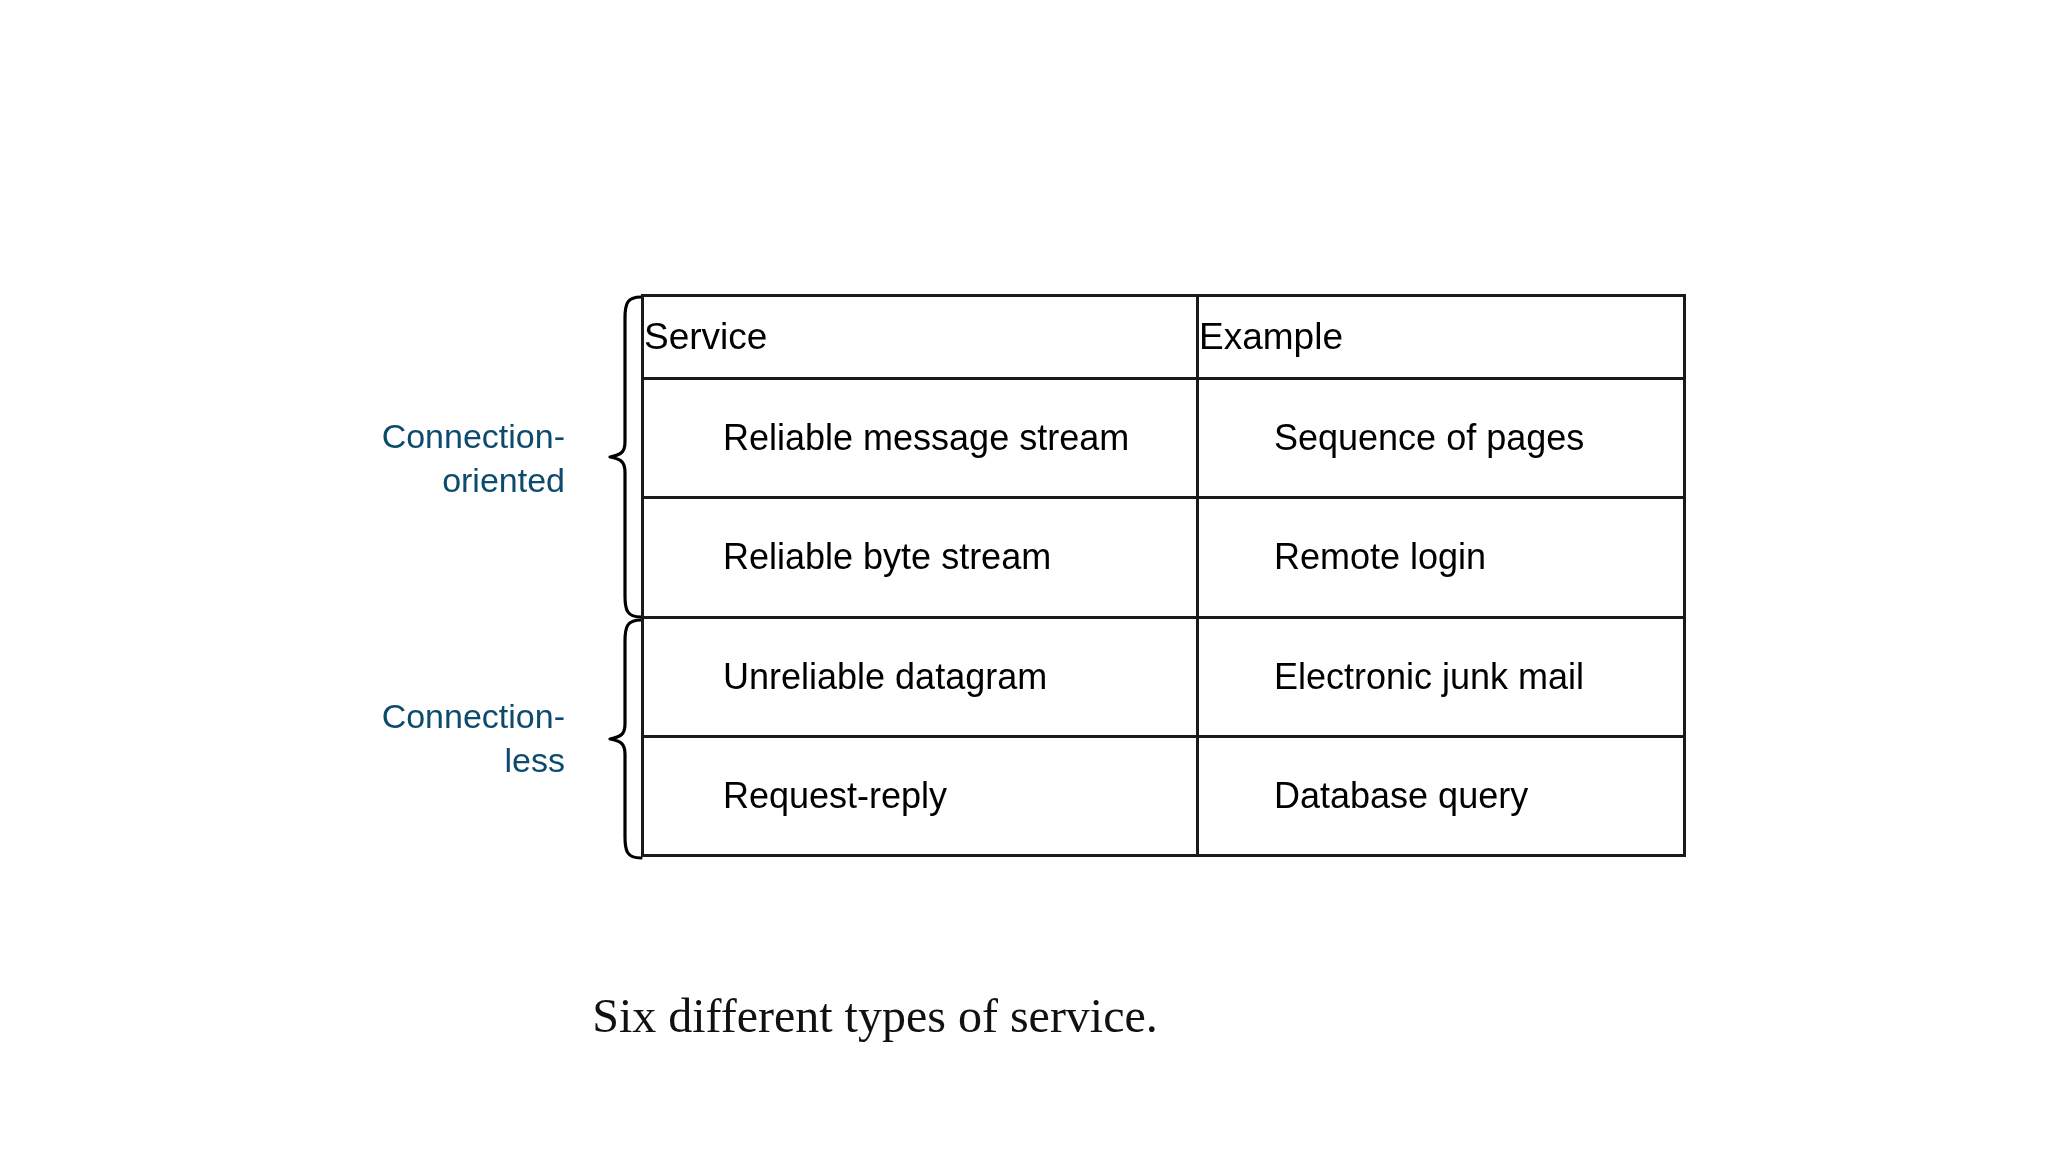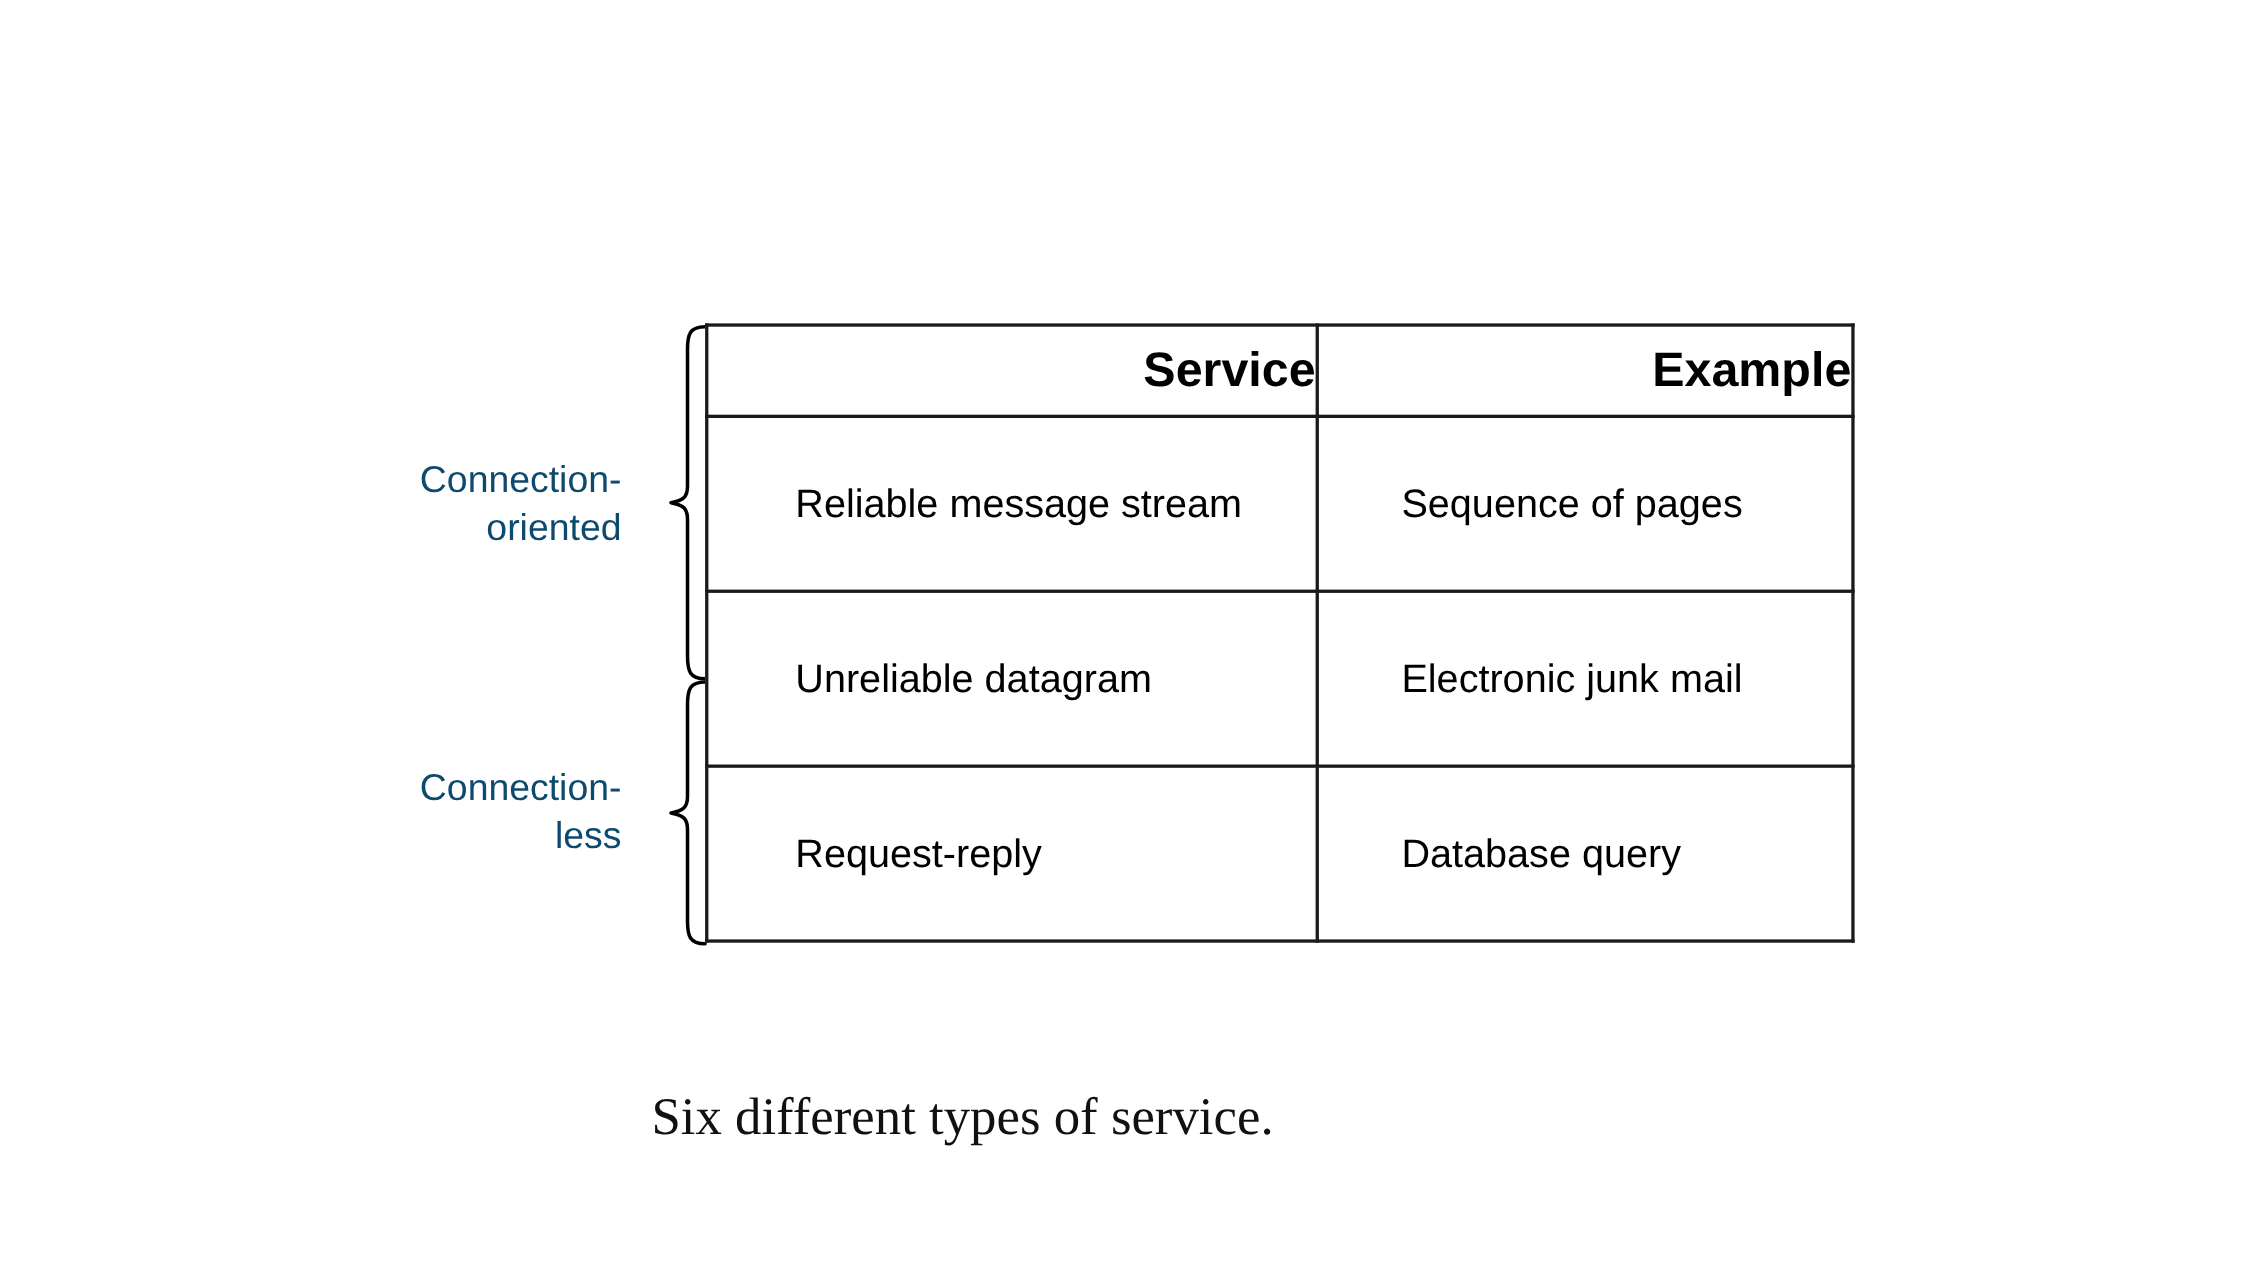--- a/index.html
+++ b/index.html
@@ -77,23 +77,23 @@
   .svc-table th,
   .svc-table td {
     border: 3px solid #1a1a1a;
     padding: 0;
     height: 80px;
     color: #000000;
     font-family: "Liberation Sans", sans-serif;
     vertical-align: middle;
   }
   .svc-table th {
-    font-size: 44px;
-    font-weight: bold;
-    text-align: right;
+    font-size: 37px;
+    font-weight: normal;
+    text-align: left;
     height: 80px;
   }
   .svc-table td {
     font-size: 36px;
     font-weight: normal;
     text-align: left;
     margin-left: 15px;
   }
   .svc-table td.col-service { padding-left: 79px; }
   .svc-table td.col-example { padding-left: 75px; }
@@ -157,20 +157,24 @@
         <th>Service</th>
         <th>Example</th>
       </tr>
     </thead>
     <tbody>
       <tr>
         <td class="col-service">Reliable message stream</td>
         <td class="col-example">Sequence of pages</td>
       </tr>
       <tr>
+        <td class="col-service">Reliable byte stream</td>
+        <td class="col-example">Remote login</td>
+      </tr>
+      <tr>
         <td class="col-service">Unreliable datagram</td>
         <td class="col-example">Electronic junk mail</td>
       </tr>
       <tr>
         <td class="col-service">Request-reply</td>
         <td class="col-example">Database query</td>
       </tr>
     </tbody>
   </table>
 

